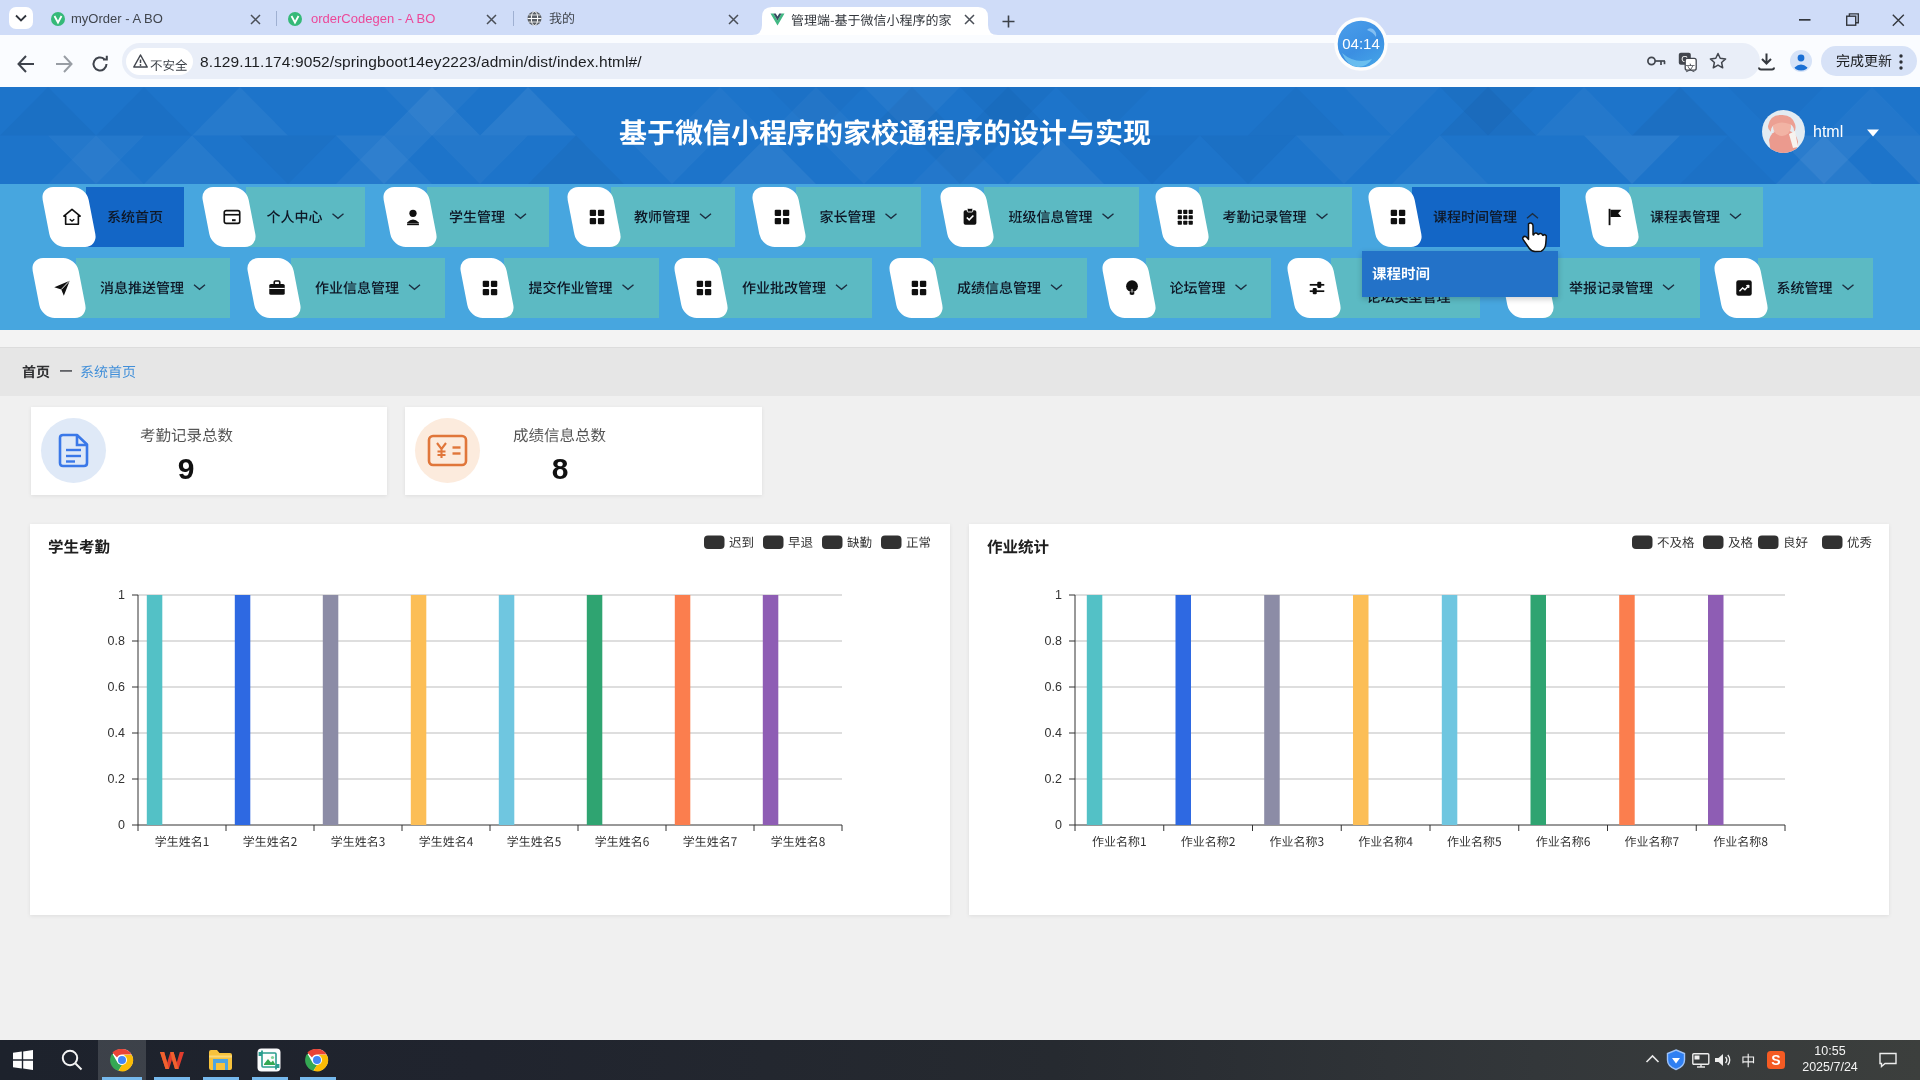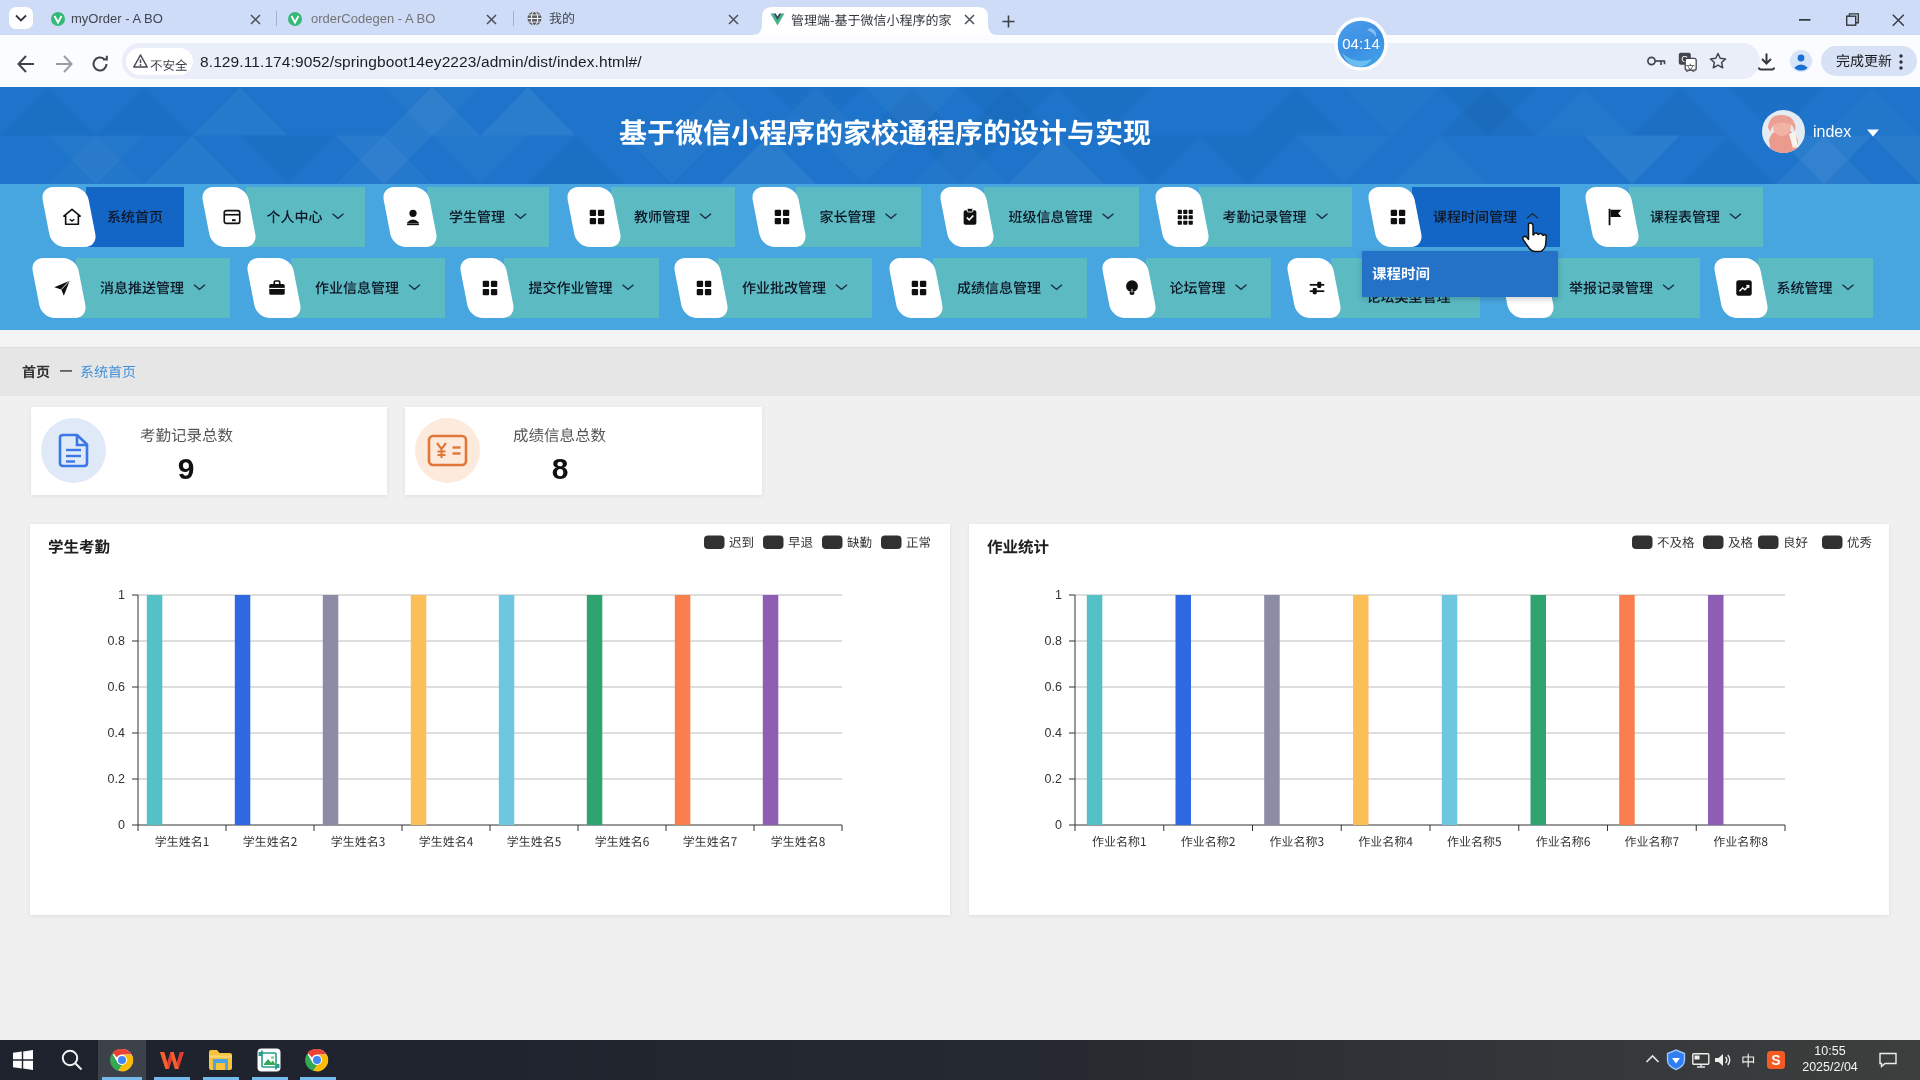--- a/index.html
+++ b/index.html
@@ -15,21 +15,21 @@
     <path d="M3.5 4 L7 10.5 L10.5 4" fill="none" stroke="#fff" stroke-width="1.8"></path>
   </svg>
 <svg style="position:absolute;left:527px;top:11px" width="15" height="15">
     <circle cx="7.5" cy="7.5" r="7" fill="#5a5f66"></circle>
     <ellipse cx="7.5" cy="7.5" rx="3.2" ry="7" fill="none" stroke="#fff" stroke-width="1"></ellipse>
     <line x1="0.5" y1="7.5" x2="14.5" y2="7.5" stroke="#fff" stroke-width="1"></line>
     <line x1="1.6" y1="4" x2="13.4" y2="4" stroke="#fff" stroke-width="0.8"></line>
     <line x1="1.6" y1="11" x2="13.4" y2="11" stroke="#fff" stroke-width="0.8"></line>
   </svg>
 <div style="position:absolute;left:71px;top:11px;font:13px 'Liberation Sans',sans-serif;color:#40454d;">myOrder - A BO</div>
-<div style="position:absolute;left:311px;top:11px;font:13px 'Liberation Sans',sans-serif;color:#737373;">orderCodegen - A BO</div>
+<div style="position:absolute;left:311px;top:11px;font:13px 'Liberation Sans',sans-serif;color:#ec4899;">orderCodegen - A BO</div>
 <svg style="position:absolute;left:250px;top:14px" width="11" height="11">
     <path d="M1 1 L10 10 M10 1 L1 10" stroke="#4a4f57" stroke-width="1.5"></path>
   </svg>
 <svg style="position:absolute;left:486px;top:14px" width="11" height="11">
     <path d="M1 1 L10 10 M10 1 L1 10" stroke="#4a4f57" stroke-width="1.5"></path>
   </svg>
 <svg style="position:absolute;left:728px;top:14px" width="11" height="11">
     <path d="M1 1 L10 10 M10 1 L1 10" stroke="#4a4f57" stroke-width="1.5"></path>
   </svg>
 <div style="position:absolute;left:276px;top:11px;width:1px;height:15px;background:#9fb0d2;"></div>
@@ -161,21 +161,21 @@
       </clipPath>
     </defs>
     <g clip-path="url(#avc)">
       <rect width="43" height="43" fill="#e3ecf2"></rect>
       <path d="M7 30 q2 -10 14.5 -10 q12.5 0 14.5 12 l-2 11 l-25 0 Z" fill="#eb9a8e"></path>
       <circle cx="20" cy="17" r="9" fill="#f2b3a4"></circle>
       <path d="M6 16 q2 -12 14.5 -11 q10 0.5 12.5 9 q1.5 5 -1 8 q0.5 -6 -4.5 -8 q-8 -3 -14 0 q-5 2.5 -4.5 8 q-3.5 -3 -3 -6 Z" fill="#eca093"></path>
       <path d="M27 24 l6 -3 l3 16 l-5 1 Z" fill="#f7f3ef"></path>
     </g>
   </svg>
-<div style="position:absolute;left:1813px;top:123px;font:16px 'Liberation Sans',sans-serif;color:#fff;">index</div>
+<div style="position:absolute;left:1813px;top:123px;font:16px 'Liberation Sans',sans-serif;color:#fff;">html</div>
 <svg style="position:absolute;left:1866px;top:128px" width="14" height="10">
     <path d="M1 1.5 L7 8.5 L13 1.5 Z" fill="#fff"></path>
   </svg>
 <div style="position:absolute;left:0;top:184px;width:1920px;height:146px;background:#47a6df;"></div>
 <div style="position:absolute;left:86px;top:187px;width:98px;height:60px;background:#1366c6;"></div>
 <div style="position:absolute;left:46px;top:187px;width:46px;height:60px;background:#fff;border-radius:13px;transform:skewX(11deg);"></div>
 <div style="position:absolute;left:62px;top:207px;width:20px;height:20px;"><svg width="20" height="20" viewBox="0 0 22 22">
       <path d="M11 2.5 L20 10 L18 10 L18 19 L4 19 L4 10 L2 10 Z" fill="none" stroke="#101010" stroke-width="1.8" stroke-linejoin="round"></path>
       <path d="M8.5 13.5 l2.5 2 l2.5 -2" fill="none" stroke="#101010" stroke-width="1.6"></path>
     </svg></div>
@@ -483,21 +483,21 @@
   </svg>
 <svg style="position:absolute;left:1714px;top:1052px" width="18" height="16">
     <path d="M1 6 H4.5 L9 2 V14 L4.5 10 H1 Z" fill="#ececec"></path>
     <path d="M11.5 5 a4.5 4.5 0 0 1 0 6 M13.8 3 a7.5 7.5 0 0 1 0 10" fill="none" stroke="#ececec" stroke-width="1.4"></path>
   </svg>
 <svg style="position:absolute;left:1767px;top:1051px" width="18" height="18">
     <rect width="18" height="18" rx="3.5" fill="#f55b23"></rect>
     <text x="9" y="14" font-family="Liberation Sans" font-size="14" font-weight="bold" fill="#fff" text-anchor="middle">S</text>
   </svg>
 <div style="position:absolute;left:1799px;top:1044px;width:62px;text-align:center;font:12.5px 'Liberation Sans',sans-serif;color:#f4f4f4;">10:55</div>
-<div style="position:absolute;left:1788px;top:1060px;width:84px;text-align:center;font:12.5px 'Liberation Sans',sans-serif;color:#f4f4f4;">2025/2/04</div>
+<div style="position:absolute;left:1788px;top:1060px;width:84px;text-align:center;font:12.5px 'Liberation Sans',sans-serif;color:#f4f4f4;">2025/7/24</div>
 <svg style="position:absolute;left:1879px;top:1052px" width="18" height="16">
     <path d="M1 1.5 H17 V11.5 H6 L2.5 14.5 V11.5 H1 Z" fill="none" stroke="#eee" stroke-width="1.4"></path>
   </svg>
 <svg style="position:absolute;left:1334px;top:17px;z-index:40" width="54" height="54">
     <defs>
       <linearGradient id="bub" x1="0.2" y1="0" x2="0.8" y2="1">
         <stop offset="0" stop-color="#4a9dea"></stop>
         <stop offset="0.55" stop-color="#3b8fe2"></stop>
         <stop offset="1" stop-color="#45a5e8"></stop>
       </linearGradient>

